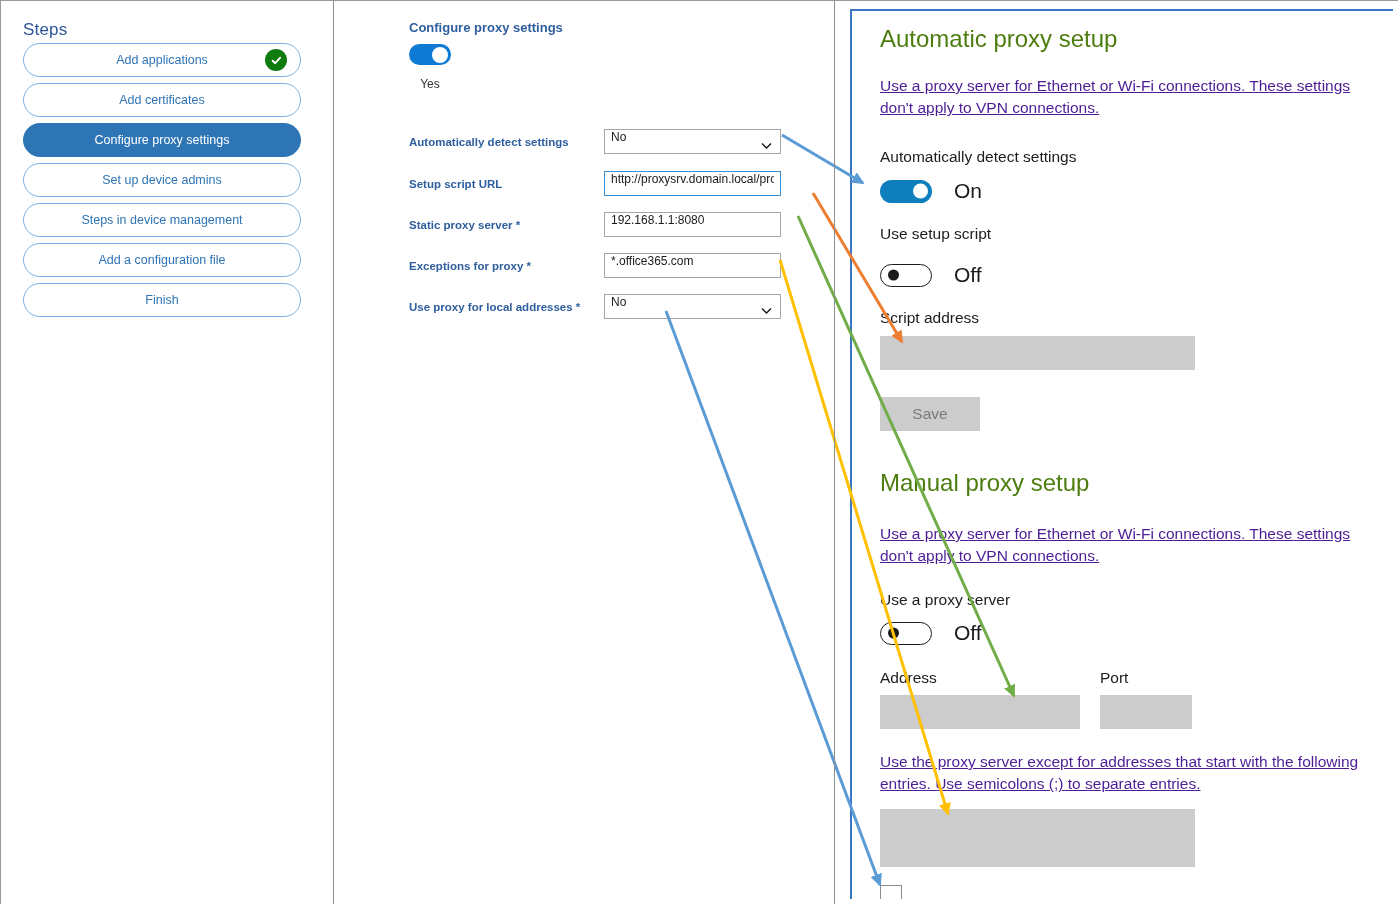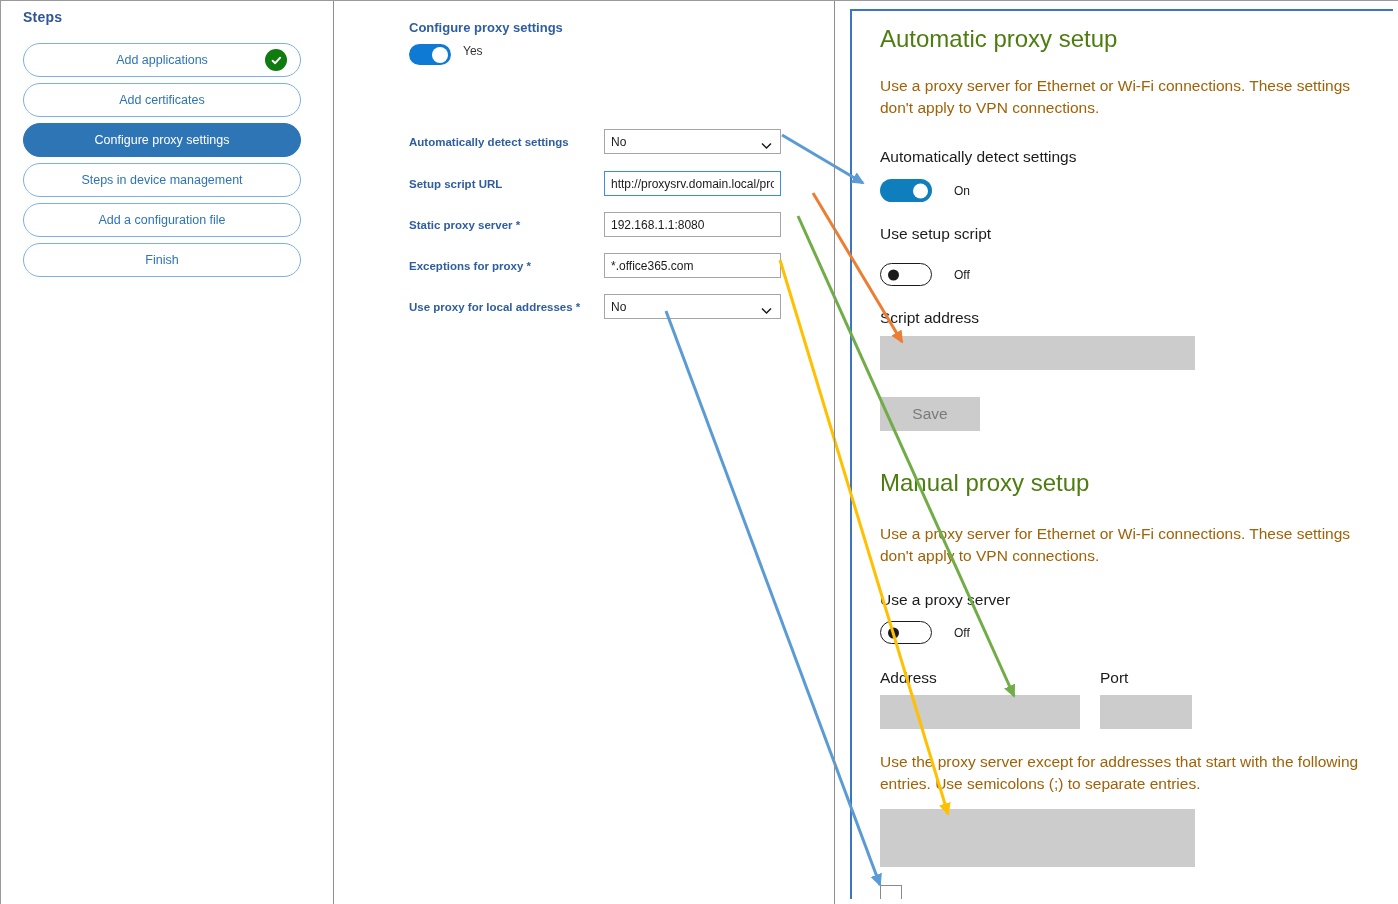--- a/index.html
+++ b/index.html
@@ -18,22 +18,22 @@
   }
 
   
   #steps-panel{
     position:absolute;left:0;top:0;width:333px;height:904px;
     border-right:1px solid #8e8e8e;
     box-sizing:border-box;
     background:#fff;
   }
   #steps-title{
-    position:absolute;left:22px;top:8px;
-    font-size:14px;font-weight:bold;color:#2f5597;
+    position:absolute;left:22px;top:19px;
+    font-size:17px;font-weight:normal;color:#2f5597;
     letter-spacing:.2px;
   }
   #steps-list{
     position:absolute;left:22px;top:42px;width:278px;
   }
   .step{
     position:relative;
     height:34px;margin-bottom:6px;
     border:1px solid #7db0e8;border-radius:17px;
     background:#ffffff;
@@ -59,21 +59,21 @@
   
   #form-panel{
     position:absolute;left:333px;top:0;width:500px;height:904px;
   }
   #form-title{
     position:absolute;left:75px;top:19px;
     font-size:13px;font-weight:bold;color:#2e5e9e;
   }
   #toggle-row{
     position:absolute;left:75px;top:43px;
-    display:flex;gap:12px;
+    display:flex;align-items:center;gap:12px;flex-direction:column;
   }
   .fl-toggle{
     width:42px;height:21px;border-radius:11px;background:#0f7ad4;
     position:relative;
   }
   .fl-toggle .knob{
     position:absolute;top:2.5px;right:3px;
     width:16px;height:16px;border-radius:50%;background:#fff;
   }
   .fl-toggle-label{font-size:12px;color:#333;}
@@ -83,21 +83,21 @@
     display:flex;align-items:center;
   }
   .field-label{
     width:195px;font-size:11.5px;font-weight:bold;color:#2e5e9e;
     white-space:nowrap;
   }
   .req{color:#2e5e9e;font-weight:bold;}
   .field-ctl{
     width:177px;height:25px;box-sizing:border-box;
     border:1px solid #a6a6a6;background:#fff;
-    display:flex;align-items:center;
+    display:flex;
     padding:0 6px;
     font-size:12px;color:#1a1a1a;
     position:relative;
   }
   .field-ctl.focused{border:1px solid #3d8fd4;}
   .field-ctl .caret{
     position:absolute;right:8px;top:50%;transform:translateY(-50%);
     width:11px;height:7px;
   }
   .field-ctl .val{
@@ -113,21 +113,21 @@
     background:#ffffff;
     overflow:hidden;
   }
   #win-panel .inner{position:absolute;left:0;top:0;right:0;bottom:0;}
   .win-h1{
     position:absolute;left:28px;
     font-size:24px;color:#4d7c0f;font-weight:normal;
   }
   .win-p{
     position:absolute;left:28px;width:500px;
-    font-size:15.5px;color:#a16207;line-height:1.45;
+    font-size:15.5px;color:#4c1d95;line-height:1.45;text-decoration:underline;
   }
   .win-lbl{
     position:absolute;left:28px;
     font-size:15.5px;color:#1b1b1b;
   }
   .win-toggle-row{
     position:absolute;left:28px;
     display:flex;align-items:center;gap:22px;
   }
   .wtog{
@@ -135,21 +135,21 @@
     position:relative;box-sizing:border-box;
   }
   .wtog.on{background:#0f7ebc;}
   .wtog.off{background:#fff;border:1.5px solid #1b1b1b;}
   .wtog .wknob{
     position:absolute;top:50%;transform:translateY(-50%);
     border-radius:50%;
   }
   .wtog.on .wknob{right:4px;width:15px;height:15px;background:#fff;}
   .wtog.off .wknob{left:7px;width:11px;height:11px;background:#1b1b1b;}
-  .wtog-label{font-size:12px;color:#1b1b1b;}
+  .wtog-label{font-size:21px;color:#1b1b1b;}
   .win-input{
     position:absolute;background:#cccccc;
   }
   .win-save{
     position:absolute;left:28px;
     background:#cccccc;display:flex;align-items:center;justify-content:center;
     font-size:15.5px;color:#7a7a7a;
   }
   .win-check-row{
     position:absolute;left:28px;display:flex;align-items:center;gap:14px;
@@ -177,20 +177,23 @@
             <svg width="13" height="13" viewBox="0 0 13 13">
               <path d="M2.6 6.7 L5.2 9.2 L10.2 3.7" fill="none" stroke="#ffffff" stroke-width="1.9" stroke-linecap="round" stroke-linejoin="round"></path>
             </svg>
           </div>
         </div>
         <div class="step">
           <span class="step-label">Add certificates</span>
         </div>
         <div class="step active">
           <span class="step-label">Configure proxy settings</span>
+        </div>
+        <div class="step">
+          <span class="step-label">Set up device admins</span>
         </div>
         <div class="step">
           <span class="step-label">Steps in device management</span>
         </div>
         <div class="step">
           <span class="step-label">Add a configuration file</span>
         </div>
         <div class="step">
           <span class="step-label">Finish</span>
         </div>

